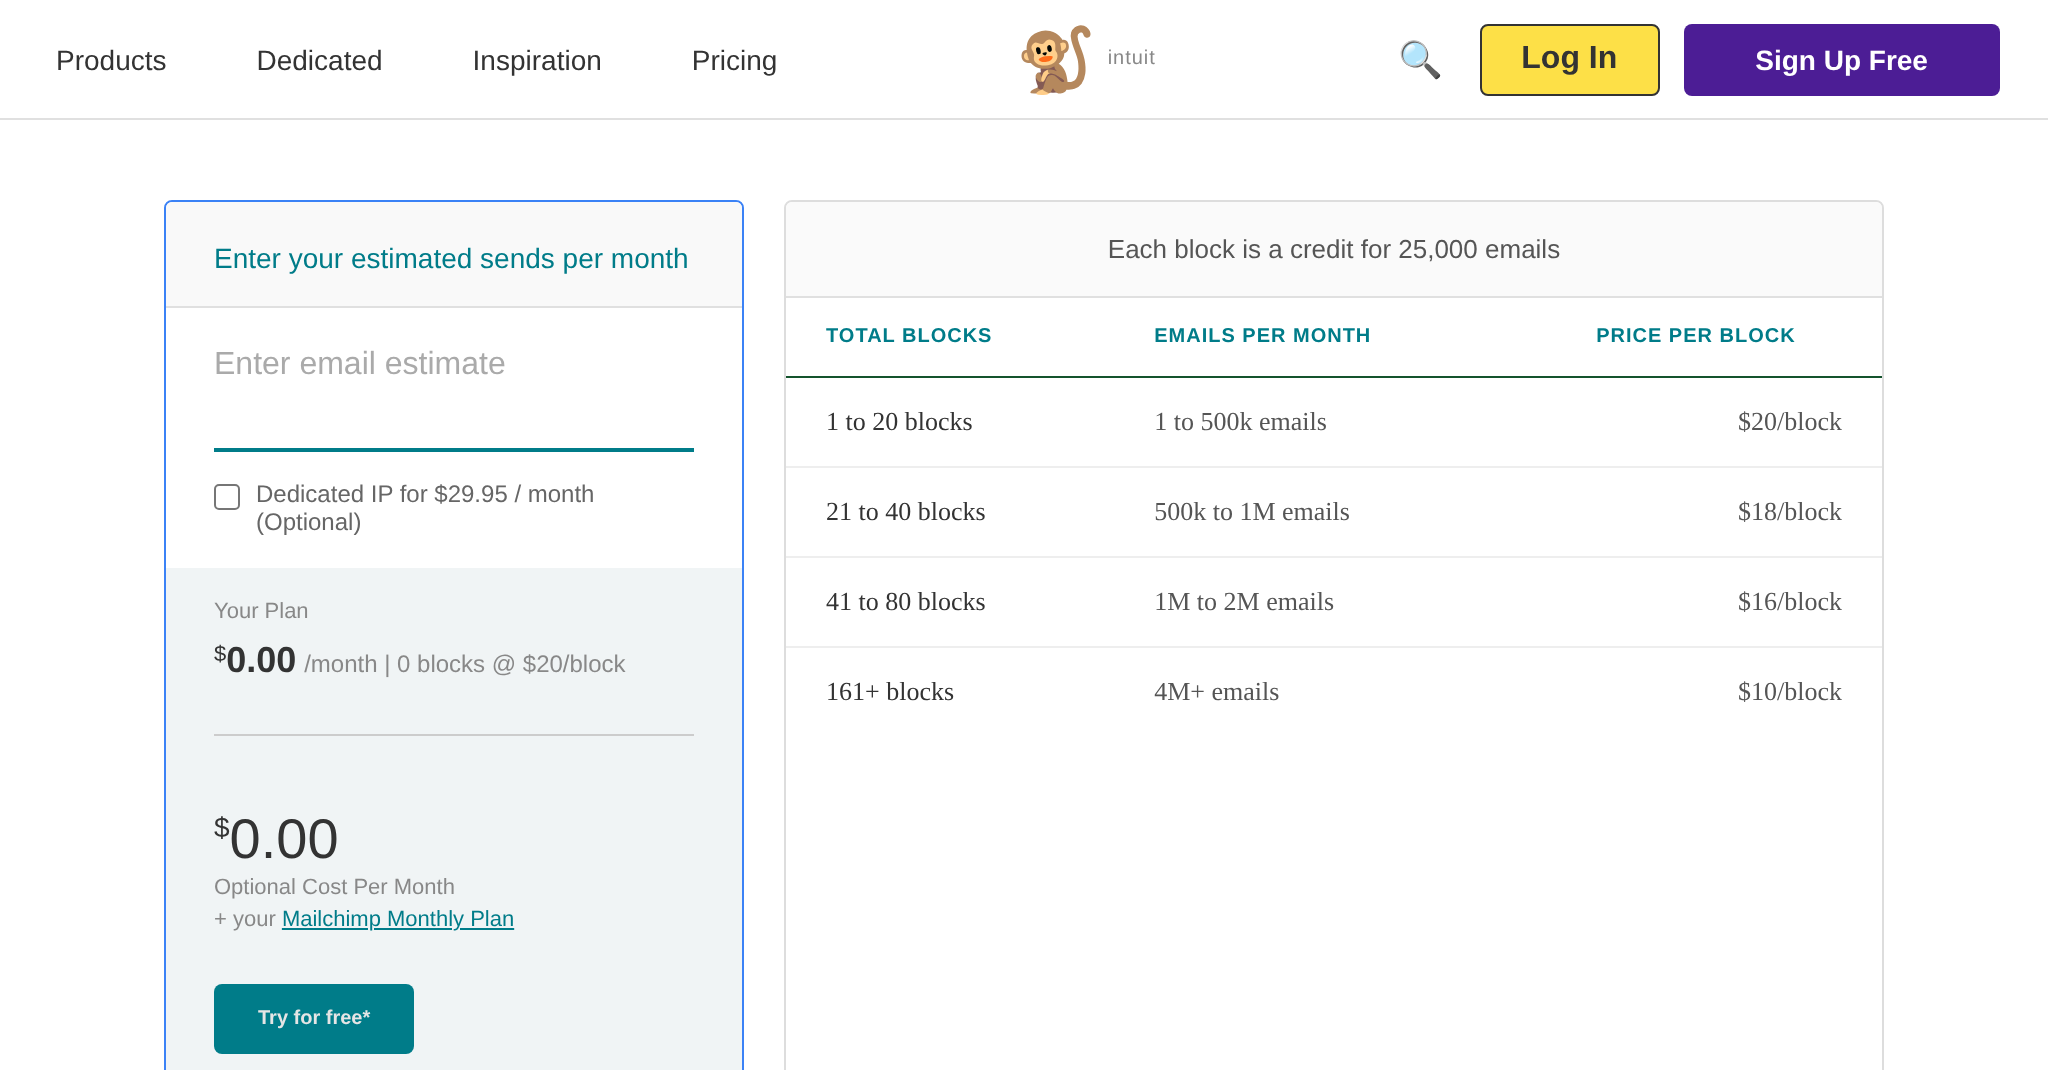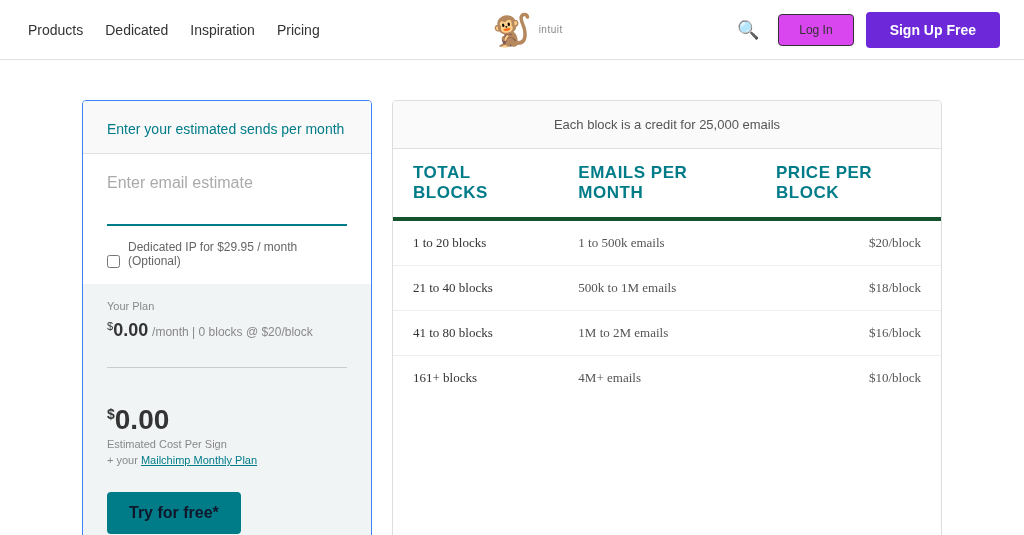--- a/index.html
+++ b/index.html
@@ -3,27 +3,27 @@
   <meta charset="utf-8">
   <style>
     * { box-sizing: border-box; margin: 0; padding: 0; }
     body { font-family: -apple-system, BlinkMacSystemFont, 'Helvetica Neue', Arial, sans-serif; background: #fff; color: #333; font-size: 14px; }
 
     
     .navbar {
       display: flex; align-items: center; justify-content: space-between;
       padding: 0 24px; height: 60px; border-bottom: 1px solid #e0e0e0;
     }
-    .nav-left { display: flex; gap: 14px; }
+    .nav-left { display: flex; gap: 37px; }
     .nav-item { font-size: 14px; color: #333; cursor: pointer; text-decoration: none; padding: 0 4px; }
     .nav-logo { display: flex; align-items: center; gap: 6px; }
     .nav-right { display: flex; align-items: center; gap: 12px; }
     .search-icon-btn { background: none; border: none; cursor: pointer; padding: 6px; font-size: 18px; color: #333; }
-    .btn-login { background: #d946ef; border: 1.5px solid #333; color: #333; padding: 8px 20px; border-radius: 4px; font-size: 12px; font-weight: 400; cursor: pointer; }
-    .btn-signup { background: #6d28d9; border: none; color: #fff; padding: 10px 24px; border-radius: 4px; font-size: 14px; font-weight: 700; cursor: pointer; }
+    .btn-login { background: #fde047; border: 1.5px solid #333; color: #333; padding: 8px 20px; border-radius: 4px; font-size: 16px; font-weight: 700; cursor: pointer; }
+    .btn-signup { background: #4c1d95; border: none; color: #fff; padding: 10px 36px; border-radius: 4px; font-size: 14px; font-weight: 700; cursor: pointer; }
 
     
     .main-content {
       max-width: 900px;
       margin: 40px auto;
       padding: 0 20px;
     }
 
     .pricing-grid {
       display: flex;
@@ -61,21 +61,21 @@
       border: none;
       border-bottom: 2px solid #007c89;
       outline: none;
       font-size: 16px;
       color: #333;
       padding: 4px 0;
       background: transparent;
       margin-bottom: 14px;
     }
     .dedicated-ip {
-      display: flex; align-items: flex-end; gap: 8px;
+      display: flex; align-items: flex-start; gap: 8px;
       margin-bottom: 0;
     }
     .dedicated-ip input[type="checkbox"] { margin-top: 2px; cursor: pointer; }
     .dedicated-ip label { font-size: 12px; color: #666; cursor: pointer; }
 
     
     .plan-box {
       background: #f0f4f5;
       margin: 0 -24px;
       padding: 16px 24px;
@@ -87,31 +87,31 @@
       color: #333;
       margin-bottom: 24px;
       border-bottom: 1px solid #ccc;
       padding-bottom: 26px;
     }
     .plan-price-line sup { font-size: 11px; vertical-align: super; }
     .plan-price-line .price-main { font-size: 18px; font-weight: 600; }
     .plan-price-line .price-detail { color: #888; font-size: 12px; }
 
     .estimated-cost { margin-bottom: 10px; }
-    .estimated-cost .cost-amount { font-size: 28px; font-weight: 700; color: #333; margin-top: 36px; }
+    .estimated-cost .cost-amount { font-size: 28px; font-weight: 400; color: #333; margin-top: 36px; }
     .estimated-cost .cost-amount sup { font-size: 14px; vertical-align: super; }
     .estimated-cost .cost-label { font-size: 11px; color: #888; margin-top: 2px; }
     .monthly-plan-link { color: #007c89; cursor: pointer; text-decoration: underline; font-size: 11px; }
 
     .try-free-btn {
       background: #007c89;
-      color: #0f172a;
+      color: #e5e5e5;
       border: none;
       padding: 12px 22px;
-      font-size: 16px;
+      font-size: 10px;
       font-weight: 700;
       border-radius: 4px;
       cursor: pointer;
       margin-top: 16px;
       display: inline-block;
     }
 
     
     .right-panel {
       flex: 1;
@@ -125,30 +125,30 @@
       font-size: 13px;
       color: #555;
       background: #fafafa;
       border-bottom: 1px solid #e0e0e0;
     }
     .pricing-table {
       width: 100%;
       border-collapse: collapse;
     }
     .pricing-table thead tr th {
-      font-size: 17px;
+      font-size: 10px;
       font-weight: 700;
       text-transform: uppercase;
       letter-spacing: 0.5px;
       color: #007c89;
       padding: 14px 20px;
       text-align: left;
-      border-bottom: 4px solid #14532d;
-    }
-    .pricing-table thead tr th:last-child { text-align: left; }
+      border-bottom: 1px solid #14532d;
+    }
+    .pricing-table thead tr th:last-child { text-align: center; }
     .pricing-table tbody tr { border-bottom: 1px solid #eee; font-family: Liberation Serif, serif; }
     .pricing-table tbody tr:last-child { border-bottom: none; }
     .pricing-table tbody tr td {
       padding: 14px 20px;
       font-size: 13px;
       color: #333;
     }
     .pricing-table tbody tr td:last-child { text-align: right; color: #555; }
     .pricing-table tbody tr td:nth-child(2) { color: #555; }
 
@@ -200,21 +200,21 @@
         <div class="plan-box">
           <div class="plan-box-label">Your Plan</div>
           <div class="plan-price-line">
             <sup>$</sup><span class="price-main">0.00</span>
             <span class="price-detail">/month | 0 blocks @ $20/block</span>
           </div>
           <div class="estimated-cost">
             <div class="cost-amount">
               <sup>$</sup><span>0.00</span>
             </div>
-            <div class="cost-label">Estimated Cost Per Sign</div>
+            <div class="cost-label">Optional Cost Per Month</div>
             <div style="font-size:11px;color:#888;margin-top:4px;">
               <span>+ your </span><a class="monthly-plan-link">Mailchimp Monthly Plan</a>
             </div>
           </div>
           <button class="try-free-btn">Try for free*</button>
         </div>
       </div>
     </div>
 
     <div class="right-panel">

